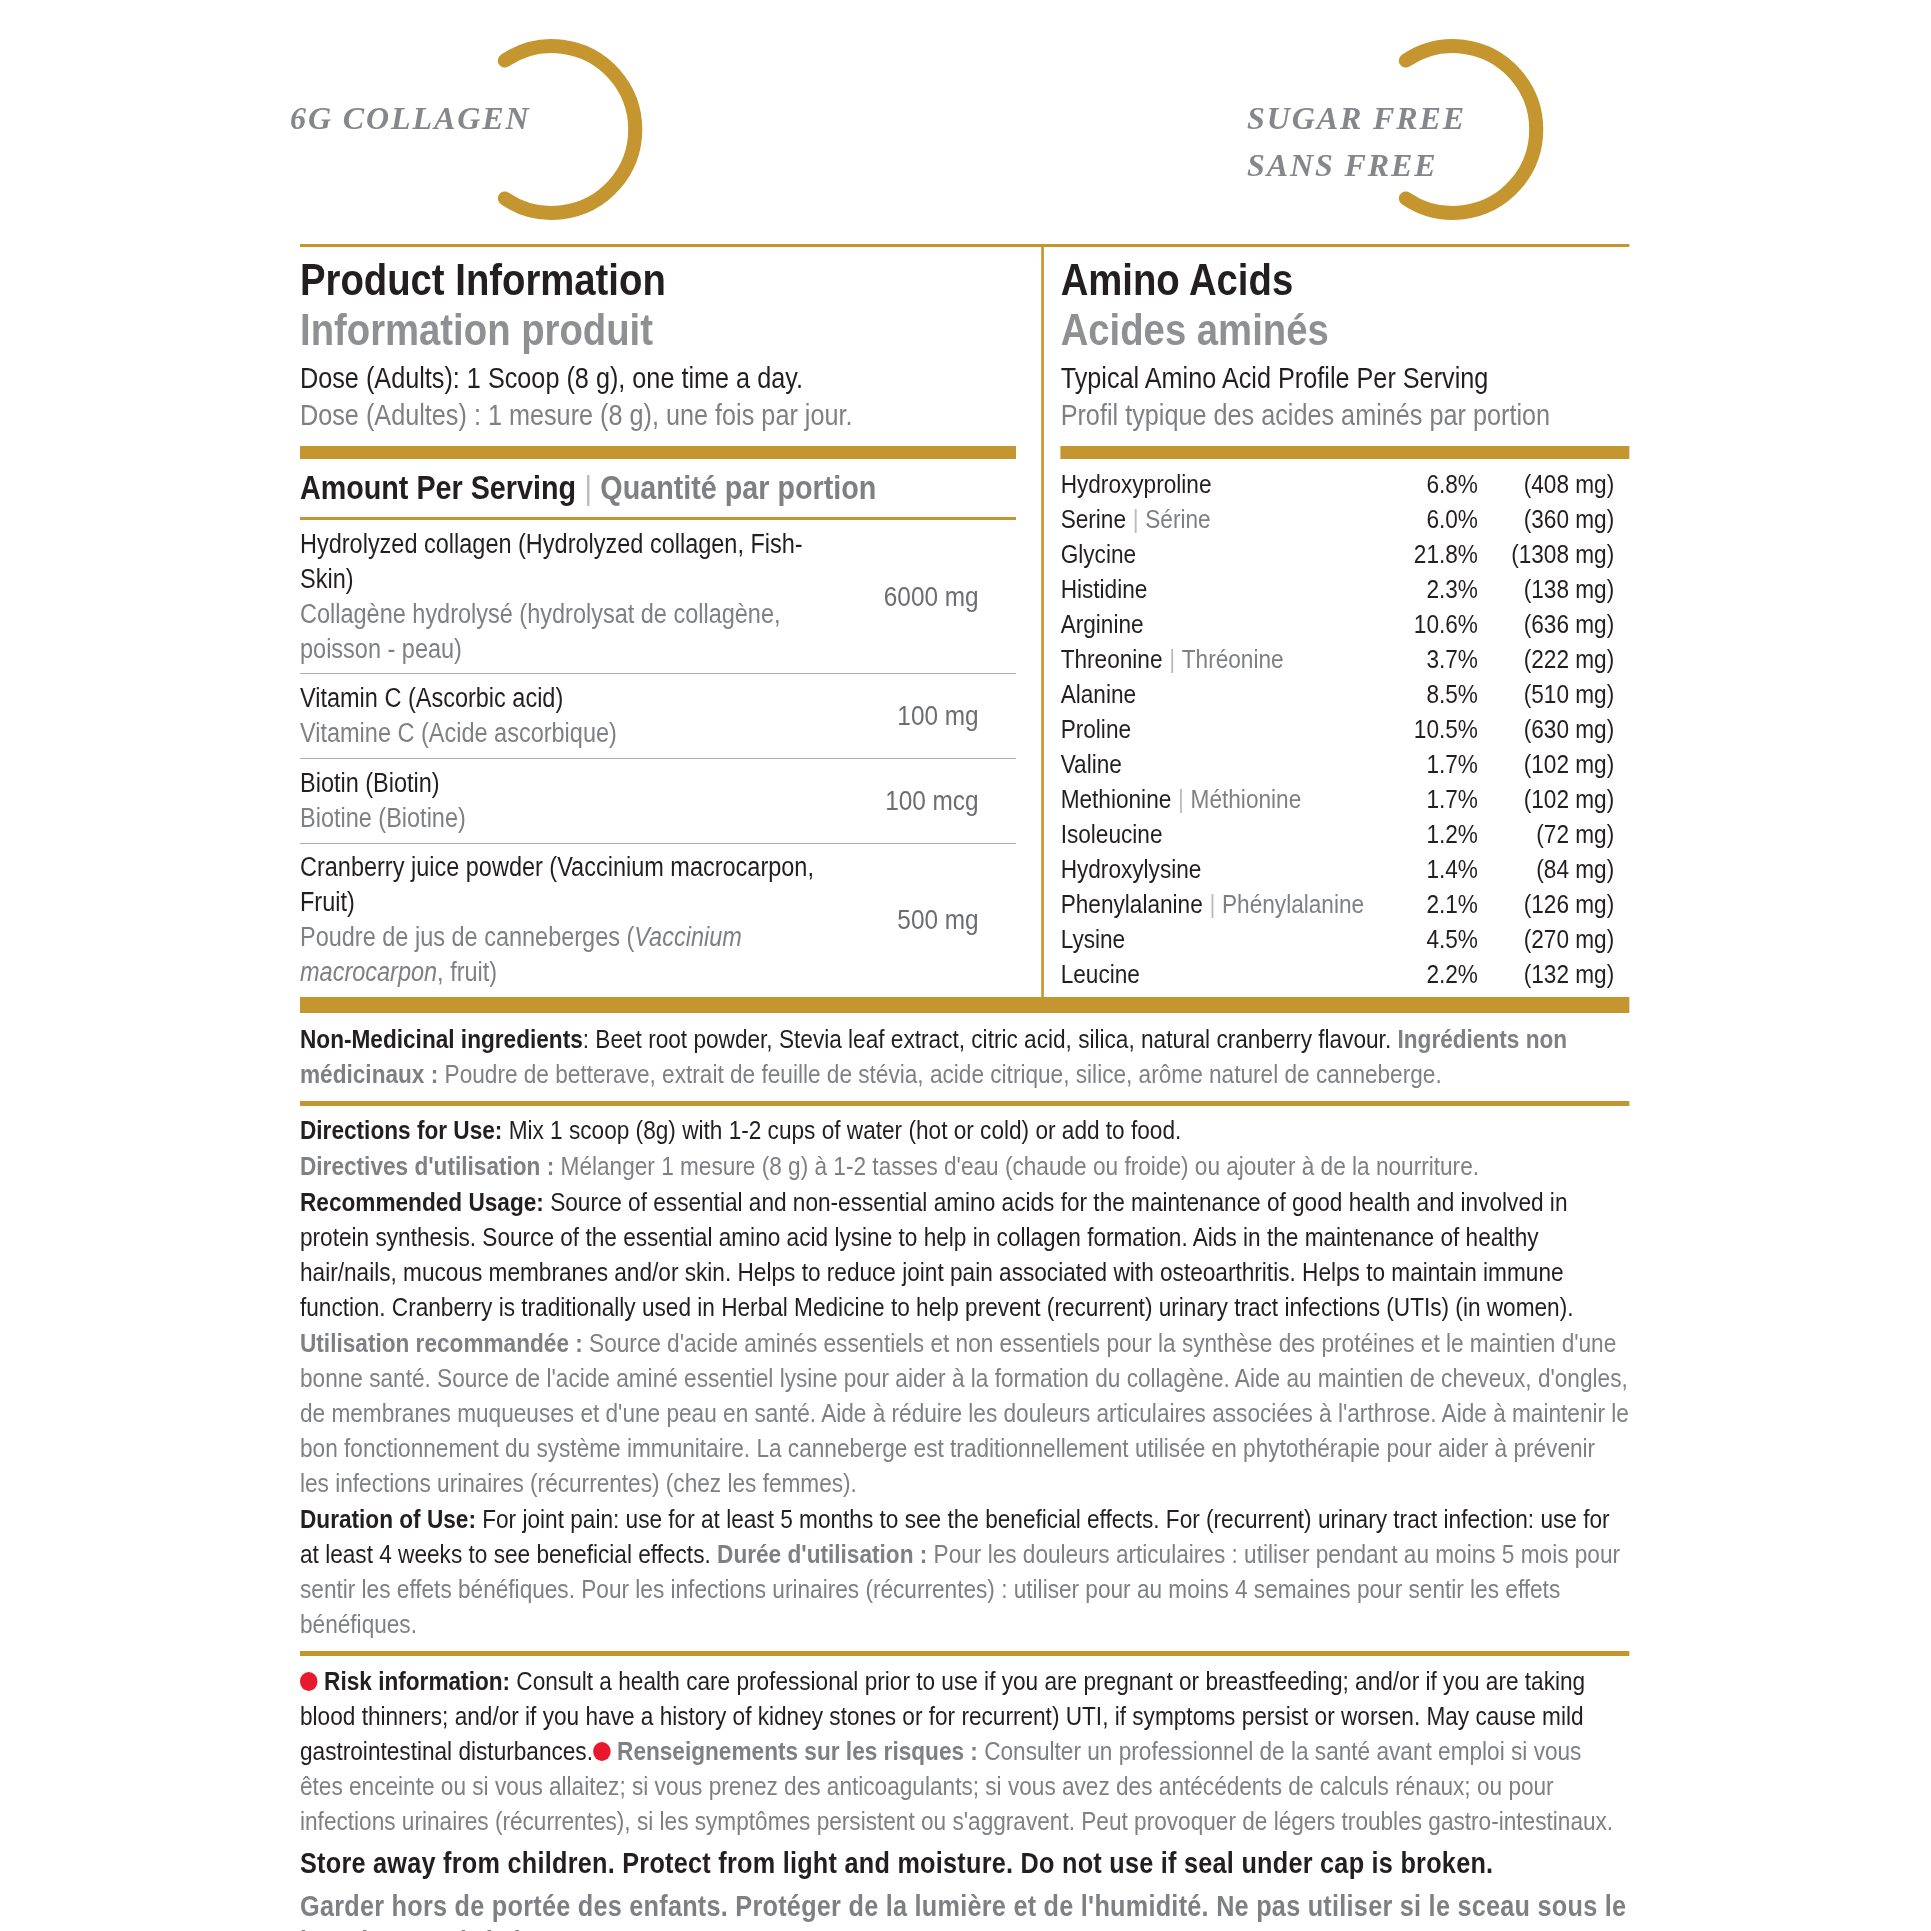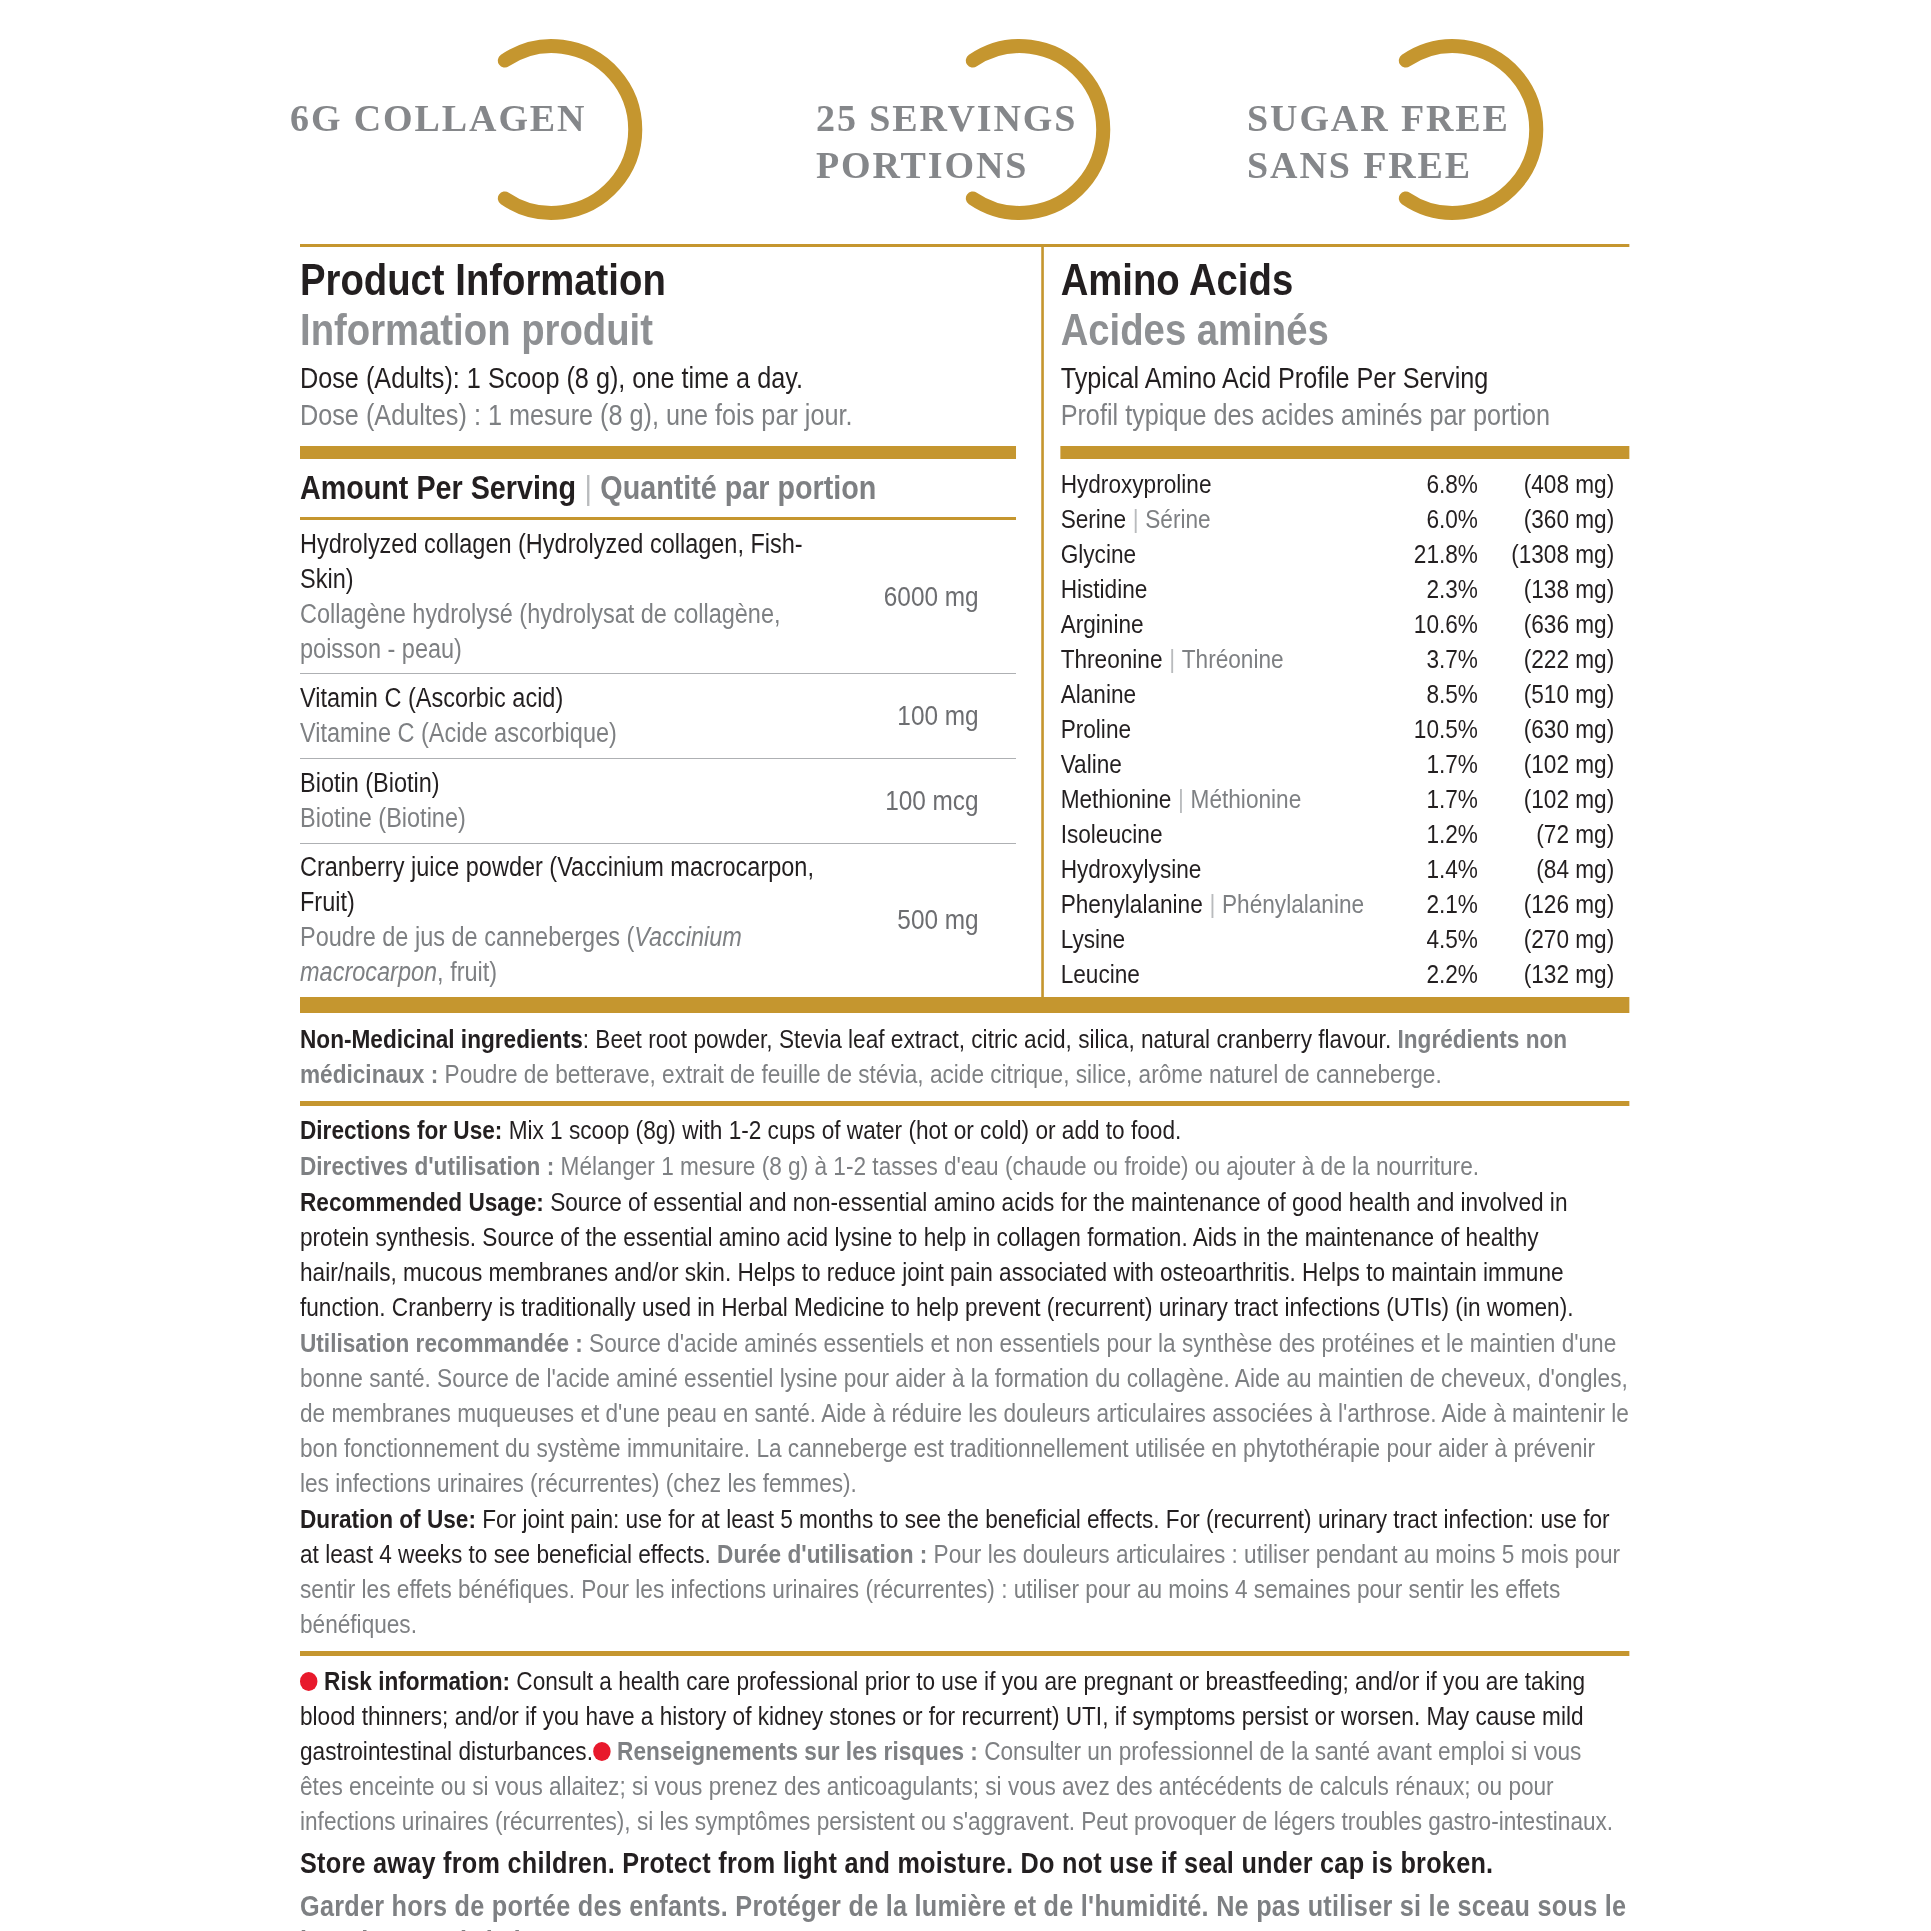--- a/index.html
+++ b/index.html
@@ -7,22 +7,22 @@
     --red:#E8192C; --badge-gray:#85878A;
   }
   html,body{margin:0;padding:0;}
   body{background:#ffffff;font-family:"Liberation Sans",sans-serif;}
   .page{position:relative;width:1931px;height:1931px;background:#fff;overflow:hidden;}
 
   
   .badge{position:absolute;top:37px;width:406px;height:203px;}
   .badge svg{position:absolute;top:-7.7px;width:201px;height:201px;}
   .badge .btxt{position:absolute;top:58px;left:0;z-index:2;
-    font-family:"Liberation Serif",serif;font-weight:bold;font-size:38px;line-height:47px;
-    letter-spacing:1.9px;color:var(--badge-gray);white-space:nowrap;}
+    font-family:"Liberation Serif",serif;font-weight:bold;font-size:32px;line-height:47px;
+    letter-spacing:1.9px;color:var(--badge-gray);white-space:nowrap;font-style:italic;}
   #badge-collagen{left:290px;} #badge-collagen svg{left:162px;}
   #badge-servings{left:816px;} #badge-servings svg{left:104px;}
   #badge-sugarfree{left:1247px;} #badge-sugarfree svg{left:106px;}
 
   
   .content{position:absolute;left:300px;top:244px;width:1528px;
     transform:scaleX(0.87);transform-origin:left top;}
   .rule-top{height:2.9px;background:var(--gold);}
   .rule{height:4.8px;background:var(--gold);margin:8.7px 0 7.7px 0;}
   .bigbar{height:15.4px;background:var(--gold);}
@@ -69,29 +69,20 @@
 <body>
 
 <div class="page">
 
   <div class="badge" id="badge-collagen">
     <svg viewBox="0 0 200 200">
       <path d="M 52.6 31.4 A 83 83 0 1 1 52.6 168.6" fill="none" stroke="#C5962F" stroke-width="14" stroke-linecap="round"></path>
     </svg>
     <div class="btxt">
       <div>6G COLLAGEN</div>
-    </div>
-  </div>
-  <div class="badge" id="badge-servings">
-    <svg viewBox="0 0 200 200">
-      <path d="M 52.6 31.4 A 83 83 0 1 1 52.6 168.6" fill="none" stroke="#C5962F" stroke-width="14" stroke-linecap="round"></path>
-    </svg>
-    <div class="btxt">
-      <div>25 SERVINGS</div>
-      <div>PORTIONS</div>
     </div>
   </div>
   <div class="badge" id="badge-sugarfree">
     <svg viewBox="0 0 200 200">
       <path d="M 52.6 31.4 A 83 83 0 1 1 52.6 168.6" fill="none" stroke="#C5962F" stroke-width="14" stroke-linecap="round"></path>
     </svg>
     <div class="btxt">
       <div>SUGAR FREE</div>
       <div>SANS FREE</div>
     </div>

